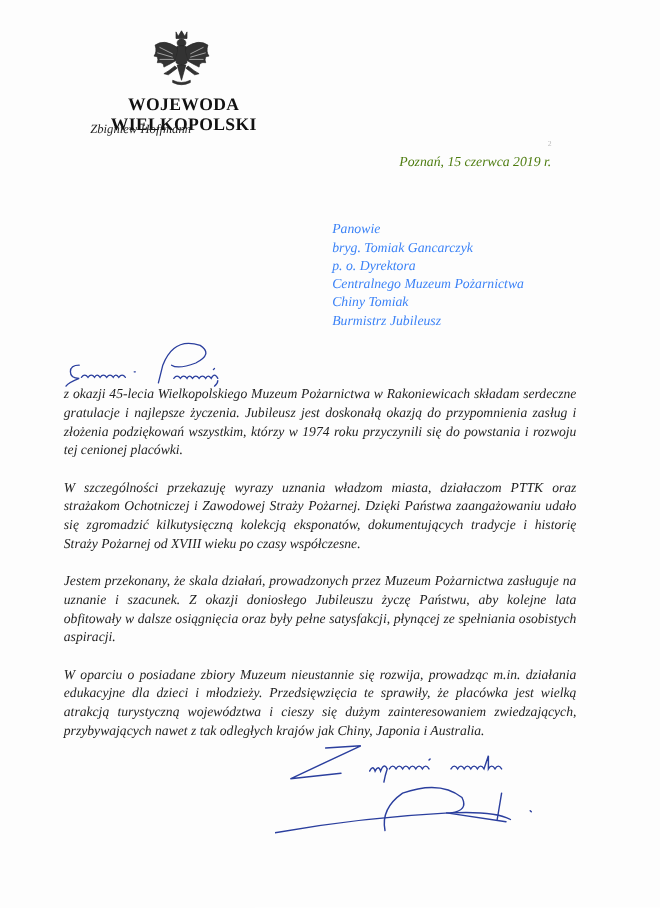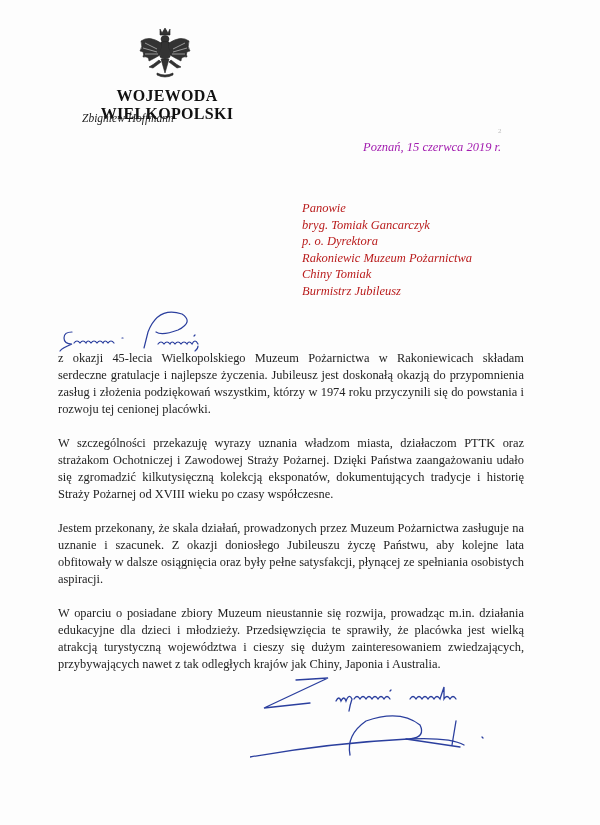--- a/index.html
+++ b/index.html
@@ -6,26 +6,26 @@
   body { width: 600px; height: 825px; position: relative; overflow: hidden;
          font-family: "DejaVu Serif", "Liberation Serif", serif; color: #1a1a1a; }
   .page { position: absolute; left: 0; top: 0; width: 600px; height: 825px; background: #fdfdfd; }
   .eagle { position: absolute; left: 137px; top: 27px; width: 56px; height: 54px; }
   .office { position: absolute; left: 82px; top: 87px; width: 170px; text-align: center;
             font-family: "Liberation Serif", serif; font-size: 16px; font-weight: bold; letter-spacing: 0.3px; color: #111; }
   .person { position: absolute; left: 82px; top: 112px; width: 170px; 
             font-family: "Liberation Serif", serif; font-style: italic; font-size: 11.5px; color: #222; }
   .pagemark { position: absolute; left: 498px; top: 127px; font-size: 7px; color: #bbb; font-family: "Liberation Serif", serif; }
   .date { position: absolute; left: 363px; top: 140px; font-family: "Liberation Serif", serif;
-          font-style: italic; font-size: 12.5px; color: #a21caf; }
+          font-style: italic; font-size: 12.5px; color: #4d7c0f; }
   .addr { position: absolute; left: 302px; top: 200px; font-family: "Liberation Serif", serif;
-          font-style: italic; font-size: 12.5px; line-height: 16.5px; color: #b91c1c; }
+          font-style: italic; font-size: 12.5px; line-height: 16.5px; color: #3b82f6; }
   .salutation { position: absolute; left: 58px; top: 308px; width: 200px; height: 45px; }
   .body-text { position: absolute; left: 58px; top: 350px; width: 466px; font-family: "Liberation Serif", serif;
-               font-size: 12.4px; line-height: 17px; color: #222; }
+               font-style: italic; font-size: 12.4px; line-height: 17px; color: #222; }
   .body-text p { margin: 0 0 17px 0; text-align: justify; }
   .signature { position: absolute; left: 250px; top: 665px; width: 300px; height: 100px; }
 </style>
 </head>
 <body>
 
 <div class="page">
 
   <svg class="eagle" viewBox="0 0 56 54">
     <g fill="#333" stroke="#222" stroke-width="0.6">
@@ -56,21 +56,21 @@
   <div class="person">Zbigniew Hoffmann</div>
 
   <div class="pagemark">2</div>
 
   <div class="date">Poznań, 15 czerwca 2019 r.</div>
 
   <div class="addr">
     <div>Panowie</div>
     <div>bryg. Tomiak Gancarczyk</div>
     <div>p. o. Dyrektora</div>
-    <div>Rakoniewic Muzeum Pożarnictwa</div>
+    <div>Centralnego Muzeum Pożarnictwa</div>
     <div>Chiny Tomiak</div>
     <div>Burmistrz Jubileusz</div>
   </div>
 
   <svg class="salutation" viewBox="0 0 200 45">
     <title>Szanowni Panowie,</title>
     <g fill="none" stroke="#2b3f9e" stroke-width="1.2" stroke-linecap="round">
 
       <path d="M14 24 Q6 24 6 30 Q6 36 14 36 Q4 40 2 43"></path>
 

